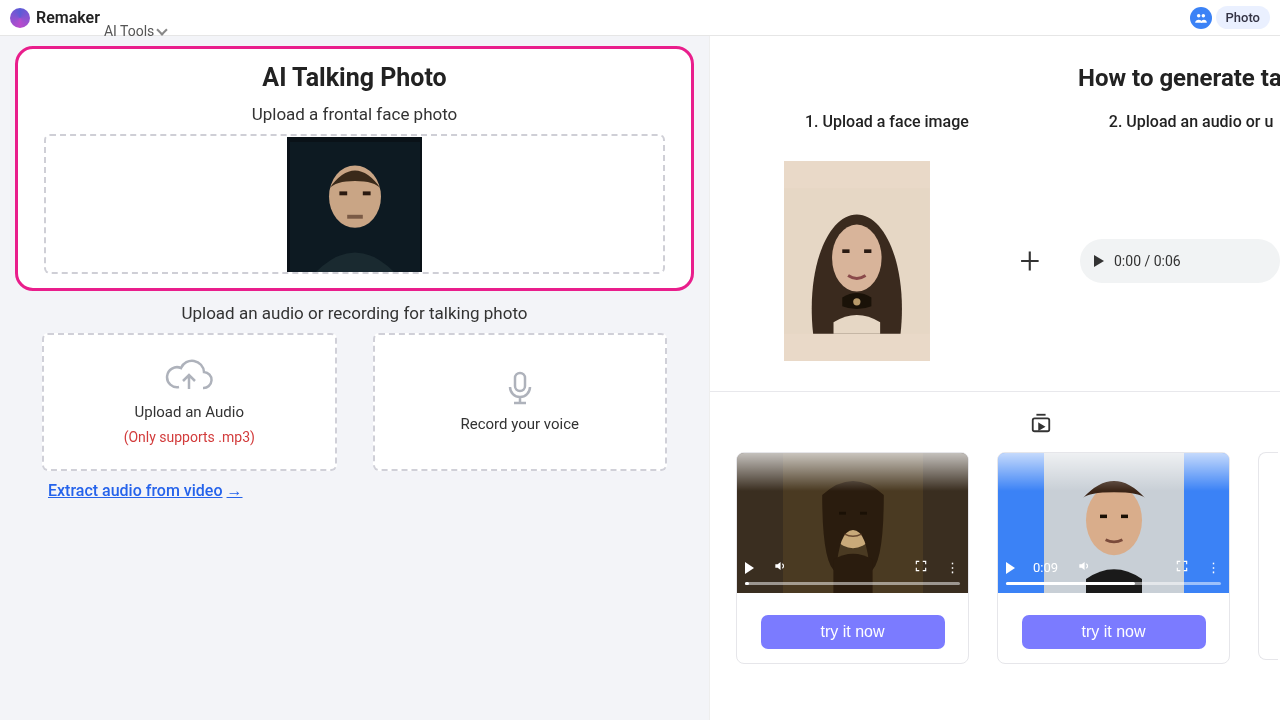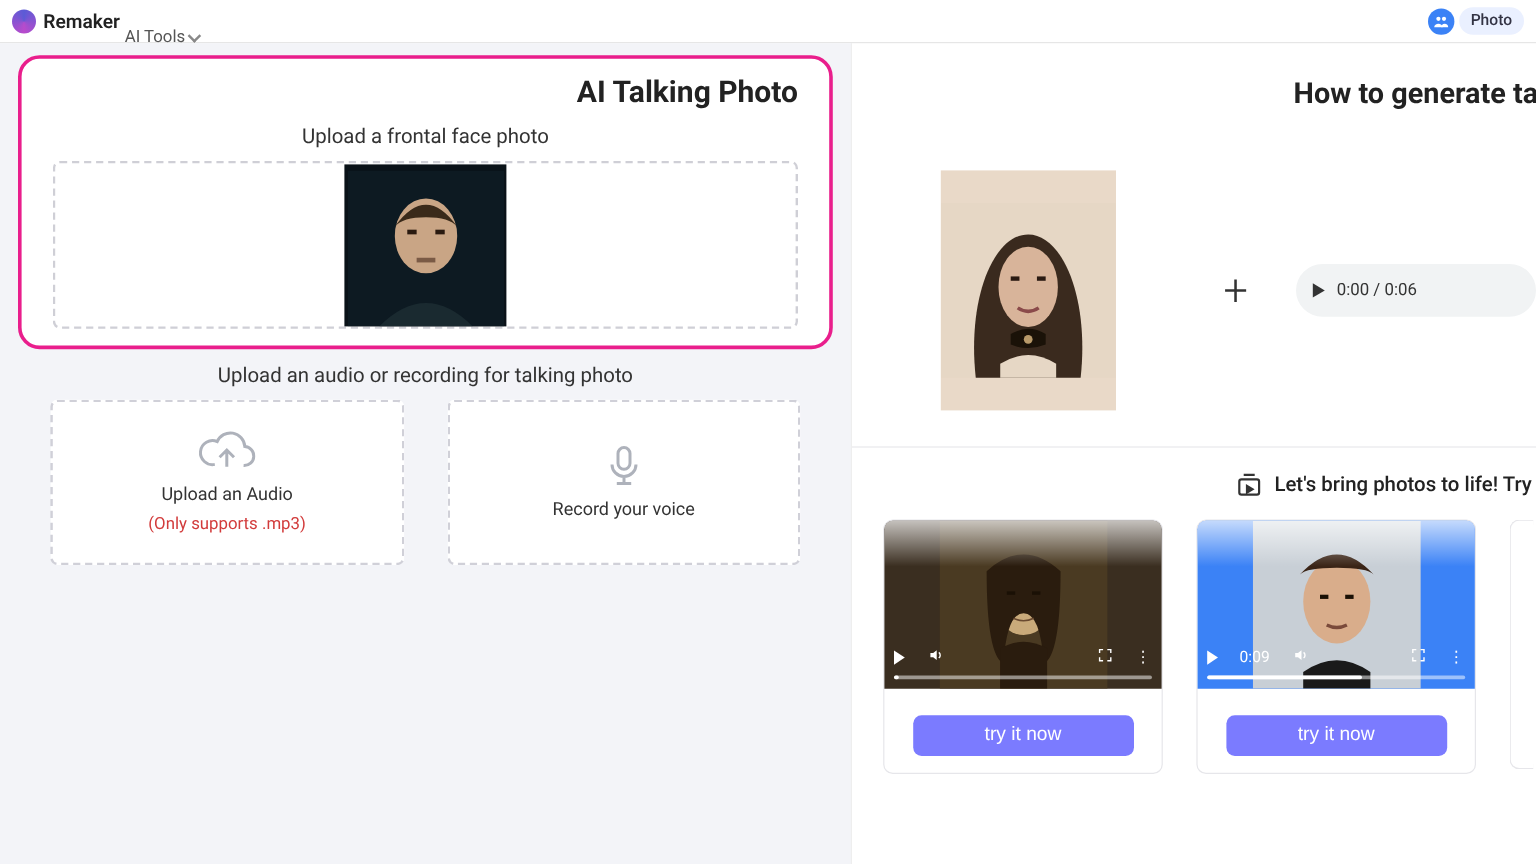--- a/index.html
+++ b/index.html
@@ -9,21 +9,21 @@
 .logo-mark { width:20px; height:20px; border-radius:50%; background: conic-gradient(#5b5bd6, #b94bcc, #5b5bd6); }
 .logo-text { font-weight:600; font-size:16px; }
 .nav-item { display:flex; align-items:center; gap:4px; font-size:14px; color:#555; cursor:pointer;margin-top:27px; }
 .chev { display:inline-block; width:8px; height:8px; border-right:2px solid #888; border-bottom:2px solid #888; transform:rotate(45deg); margin-bottom:3px; }
 .spacer { flex:1; }
 .group-badge { width:22px; height:22px; border-radius:50%; background:#3b82f6; display:flex; align-items:center; justify-content:center; }
 .credit-pill { background:#eaf0ff; color:#334; border-radius:14px; padding:4px 10px; font-size:13px; font-weight:500; }
 .content { display:flex; height:calc(100% - 36px); }
 .left-panel { width:710px; background:#f3f4f8; padding:0 0 20px 0; border-right:1px solid #eee; position:relative; }
 .highlight-box { margin:10px 15px 6px 15px; border:3px solid #e91e8c; border-radius:18px; background:#fff; padding:6px 26px 14px 26px; }
-.panel-title { font-size:25px; font-weight:700; text-align:right; margin:8px 0 12px 0; }
+.panel-title { font-size:25px; font-weight:700; text-align:center; margin:8px 0 12px 0; }
 .sub-label { font-size:17px; color:#333; margin-bottom:10px;text-align:center; }
 .upload-zone { border:2px dashed #cfcfd6; border-radius:6px; background:#fff; height:140px; display:flex; align-items:center; justify-content:center; }
 .face-thumb { width:135px; height:135px; background:linear-gradient(#0a1218,#0a1218); display:flex; align-items:flex-end; justify-content:center; overflow:hidden; }
 .face-thumb svg { width:130px; height:130px; }
 .below-box { padding:6px 42px 0 42px; }
 .audio-row { display:flex; gap:36px; margin:8px 0 6px 0; }
 .audio-card { flex:1; border:2px dashed #d0d0d8; border-radius:6px; background:#fff; height:138px; display:flex; flex-direction:column; align-items:center; justify-content:center; gap:8px; cursor:pointer; }
 .cloud-icon, .mic-icon { color:#9aa0aa; }
 .audio-main { font-size:15px; color:#333; }
 .audio-note { font-size:14px; color:#d23b3b; }
@@ -116,25 +116,35 @@
           <div class="audio-note">(Only supports .mp3)</div>
         </div>
         <div class="audio-card">
           <svg class="mic-icon" width="30" height="36" viewBox="0 0 30 36" fill="none" stroke="#aeb2bb" stroke-width="2.5">
             <rect x="10" y="2" width="10" height="18" rx="5"></rect>
             <path d="M5 16 a10 10 0 0 0 20 0 M15 26 v6 M9 32 h12"></path>
           </svg>
           <div class="audio-main">Record your voice</div>
         </div>
       </div>
+      <div class="link-row">
+        <span class="link">
+          <span>Extract audio from video</span>
+          <span class="arrow">→</span>
+        </span>
+      </div>
     </div>
   </div>
 
   <div class="right-panel">
     <div class="rp-title">How to generate tal</div>
+    <div class="steps-row">
+      <div>1. Upload a face image</div>
+      <div>2. Upload an audio or u</div>
+    </div>
     <div class="demo-row">
       <div class="demo-face">
         <svg viewBox="0 0 100 100" width="200" height="200">
           <rect width="100" height="100" fill="#e6d7c5"></rect>
           <path d="M20 100 C 15 55 30 18 50 18 C 70 18 85 55 80 100 Z" fill="#3a2a1e"></path>
           <ellipse cx="50" cy="48" rx="17" ry="23" fill="#d8b49a"></ellipse>
           <rect x="40" y="42" width="5" height="2.5" fill="#2a1a12"></rect>
           <rect x="55" y="42" width="5" height="2.5" fill="#2a1a12"></rect>
           <path d="M44 60 q6 4 12 0" stroke="#8a4a4a" stroke-width="2" fill="none"></path>
           <path d="M40 75 q10 -6 20 0 l0 6 q-10 4 -20 0 z" fill="#1a1208"></path>
@@ -150,21 +160,20 @@
         </div>
       </div>
     </div>
     <div class="divider"></div>
     <div class="bring-row">
       <svg class="vid-icon" viewBox="0 0 24 24" fill="none" stroke="#333" stroke-width="2">
         <rect x="3" y="7" width="18" height="14" rx="2"></rect>
           <path d="M7 3h10"></path>
           <path d="M10 13l5 3-5 3z" fill="#333"></path>
       </svg>
-      <span>Let's bring photos to life! Try</span>
     </div>
     <div class="samples-row">
       <div class="sample-card">
         <div class="sample-video">
           <div class="video-overlay-top"></div>
           <svg viewBox="0 0 100 100" width="140" height="140">
             <rect width="100" height="100" fill="#4a3a22"></rect>
             <ellipse cx="50" cy="46" rx="18" ry="22" fill="#c9aa7a"></ellipse>
             <path d="M28 30 q22 -20 44 0 q0 50 -10 55 q-2 -30 -12 -30 t-12 30 q-10 -5 -10 -55" fill="#2a1c0e"></path>
             <rect x="40" y="42" width="5" height="2" fill="#1a1005"></rect>

